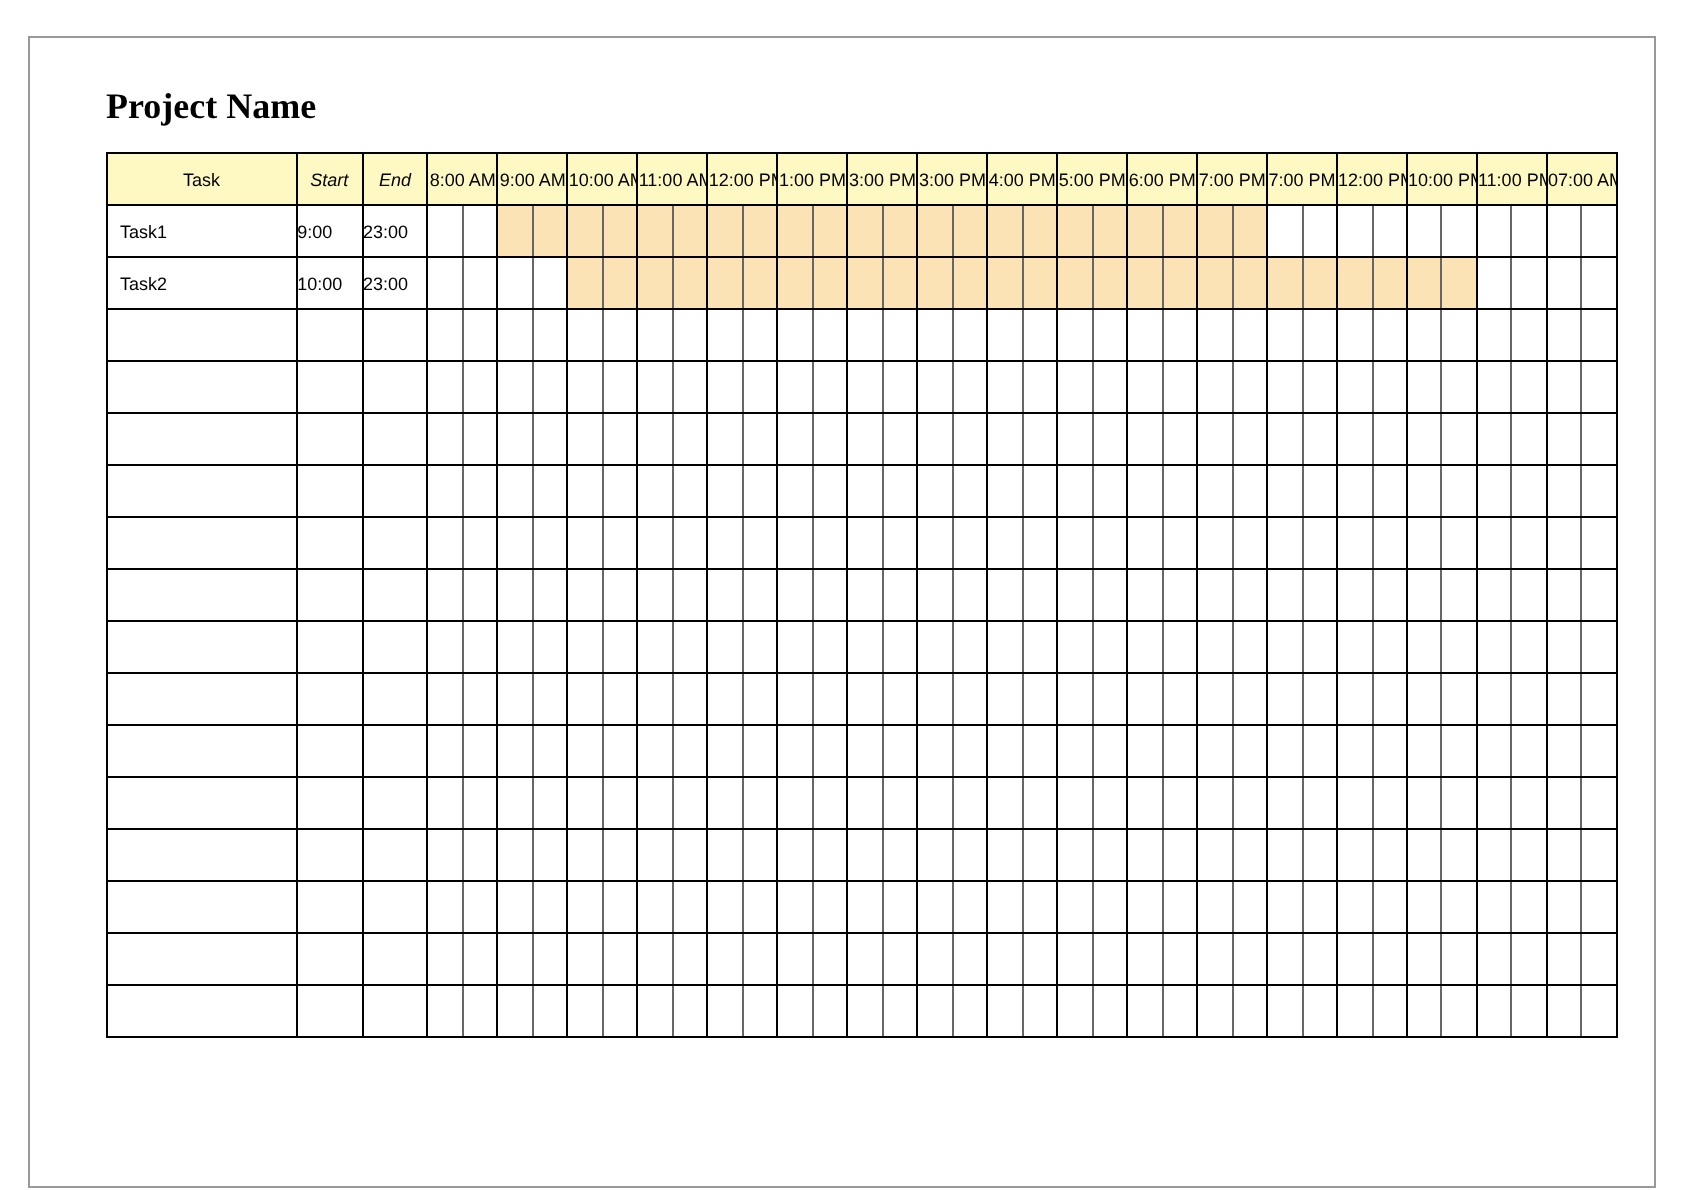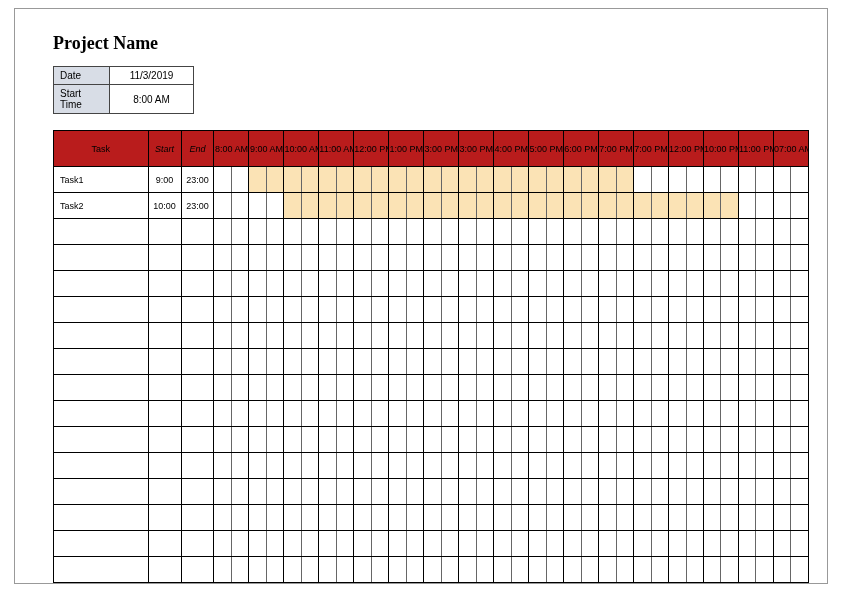--- a/index.html
+++ b/index.html
@@ -9,21 +9,21 @@
     background: #fff;
     font-family: Arial, sans-serif;
     width: 842px;
     height: 595px;
     position: relative;
   }
   .page {
     border: 1px solid #999;
     position: absolute;
     left: 14px;
-    top: 8px;
+    top: 18px;
     width: 814px;
     height: 576px;
     background: #fff;
     padding: 24px 24px 24px 32px;
   }
   .title {
     font-family: Georgia, 'Times New Roman', serif;
     font-size: 18px;
     font-weight: bold;
     margin: 0 0 12px 6px;
@@ -51,55 +51,43 @@
     border-collapse: collapse;
     table-layout: fixed;
     width: 756px;
     margin-left: 6px;
   }
   .gantt th, .gantt td {
     border: 1px solid #000;
     padding: 0;
   }
   .gantt th {
-    background: #b91c1c;
+    background: #fef9c3;
     font-weight: normal;
     font-size: 9px;
-    height: 36px;
+    height: 26px;
   }
   .th-task { width: 92px; font-size: 10px; }
   .th-start, .th-end { width: 32px; font-size: 9px; font-style: italic; }
   .th-hour { width: 34px; font-size: 6px; white-space: nowrap; overflow: hidden; }
   .gantt td { height: 26px; }
   .cell-task { font-size: 9px; padding-left: 6px !important; margin-left: 20px; }
-  .cell-num  { font-size: 9px; text-align: center; }
+  .cell-num  { font-size: 9px; text-align: left; }
   .half { display: flex; height: 100%; }
   .half > div { flex: 1; border-right: 1px solid #666; }
   .half > div:last-child { border-right: none; }
   .fill { background: #fbe3b5; }
 </style>
 </head>
 <body>
 
 <div class="page">
 
   <h1 class="title">Project Name</h1>
 
-  <table class="meta-table">
-    <tbody>
-        <tr>
-      <td class="meta-label">Date</td>
-      <td class="meta-value">11/3/2019</td>
-    </tr>
-    <tr>
-      <td class="meta-label">Start Time</td>
-      <td class="meta-value">8:00 AM</td>
-    </tr>
-  </tbody>
-    </table>
 
   <table class="gantt" id="gantt">
     <thead>
       <tr id="gantt-header-row">
         <th class="th-task">Task</th>
         <th class="th-start">Start</th>
         <th class="th-end">End</th>
       <th class="th-hour">8:00 AM</th>
           <th class="th-hour">9:00 AM</th>
           <th class="th-hour">10:00 AM</th>

